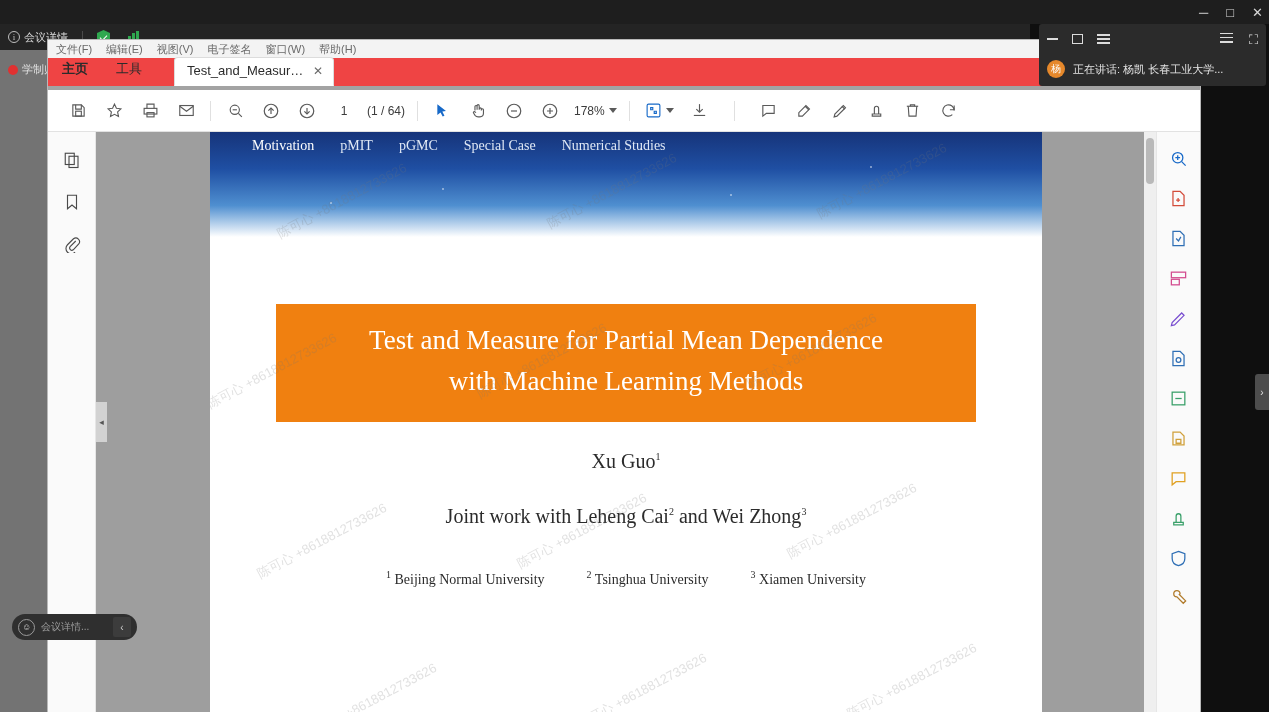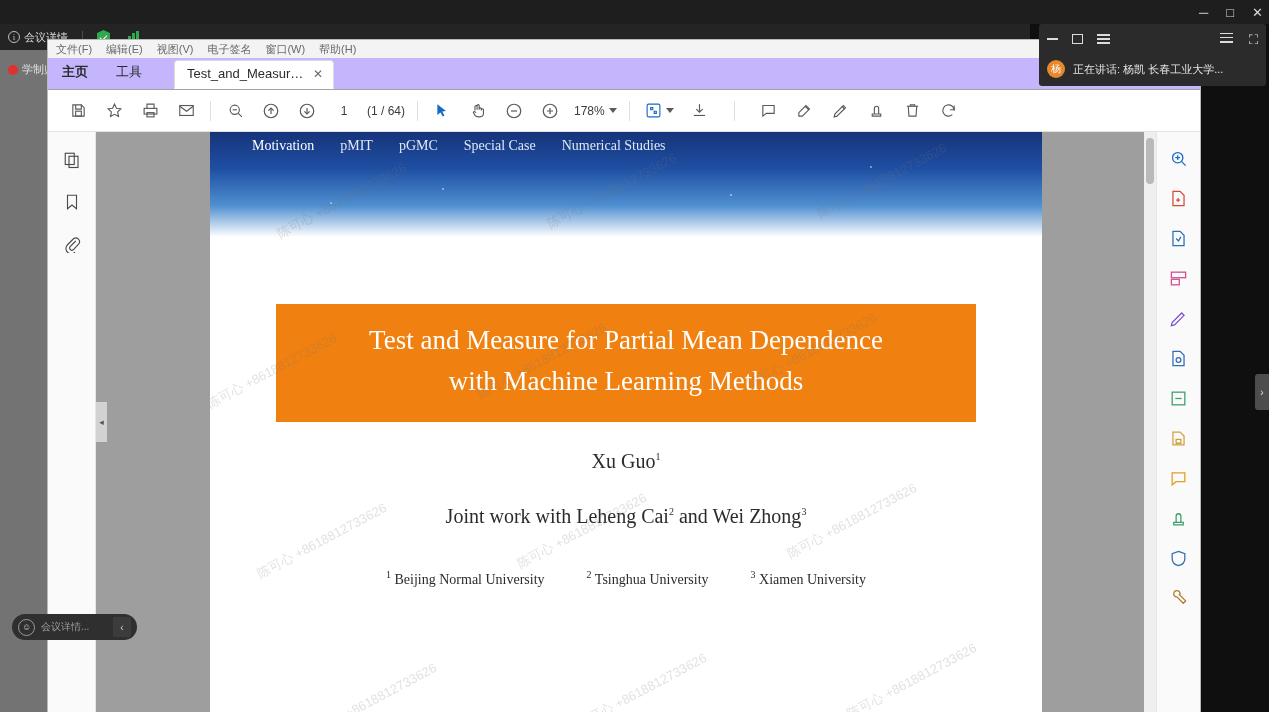--- a/index.html
+++ b/index.html
@@ -119,22 +119,22 @@
     overflow: hidden;
   }
   .reader-menubar {
     position: absolute; left: 0; top: 0; width: 100%; height: 18px;
     background: #f3f3f3;
     color: #6a6a6a; font-size: 11px;
     display: flex; align-items: center; gap: 14px; padding-left: 8px;
   }
   .reader-tabs {
     position: absolute; left: 0; top: 18px; width: 100%; height: 32px;
-    background: #c4b5fd;
-    border-bottom: 1px solid #a3a3a3;
+    background: #ef4444;
+    border-bottom: 4px solid #a3a3a3;
     display: flex; align-items: flex-end;
   }
   .rtab {
     font-size: 13px; color: #2b2b2b;
     padding: 4px 14px 8px 14px; white-space: nowrap;
   }
   .rtab.home { font-weight: bold; }
   .rtab.doc {
     background: #fff;
     border: 1px solid #dcdcdc;

